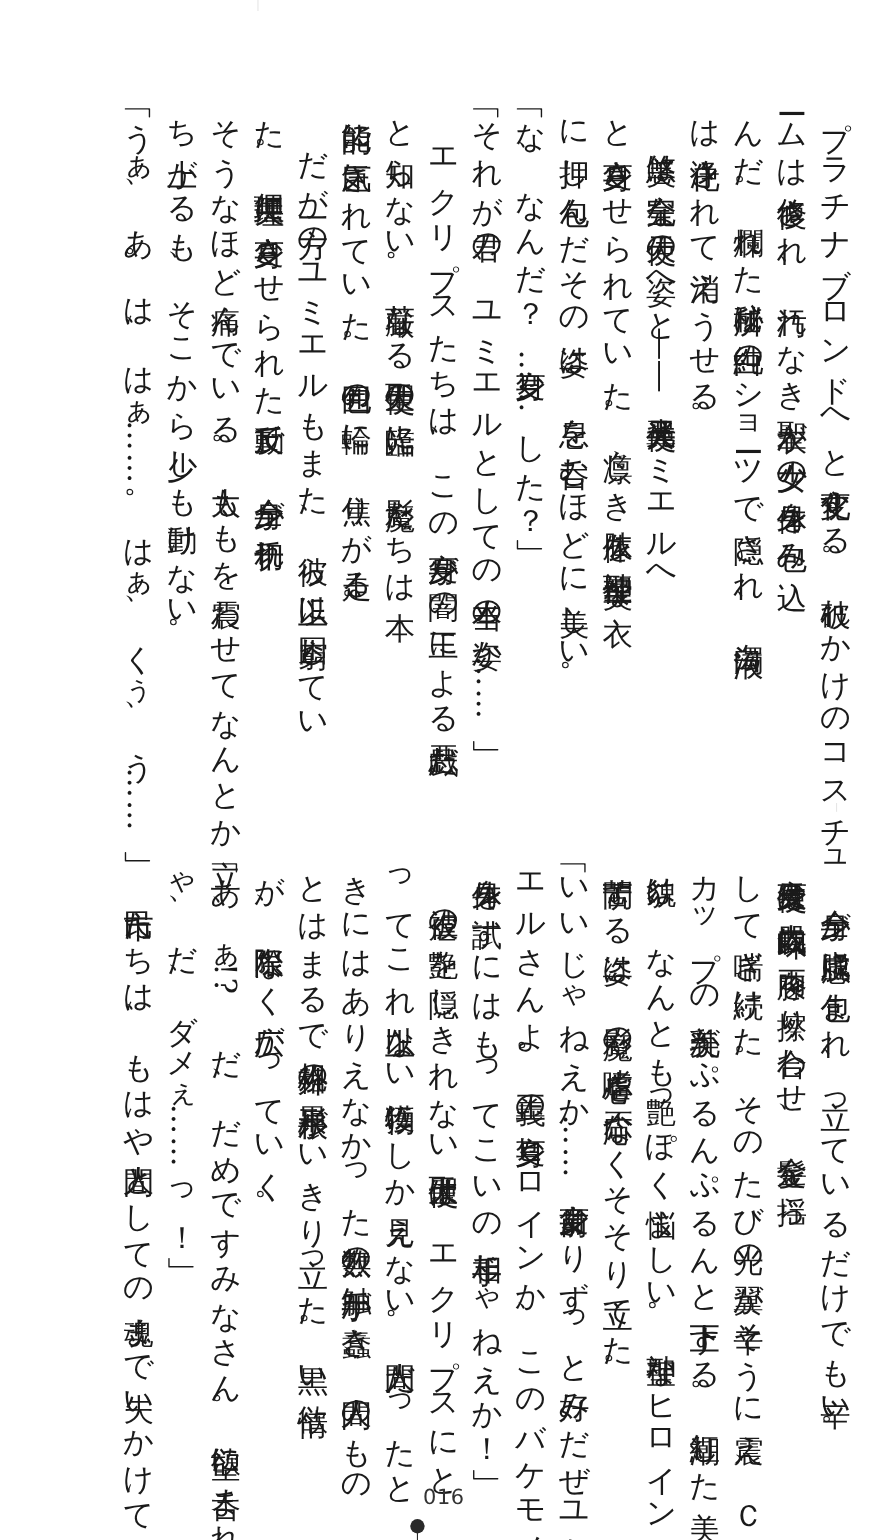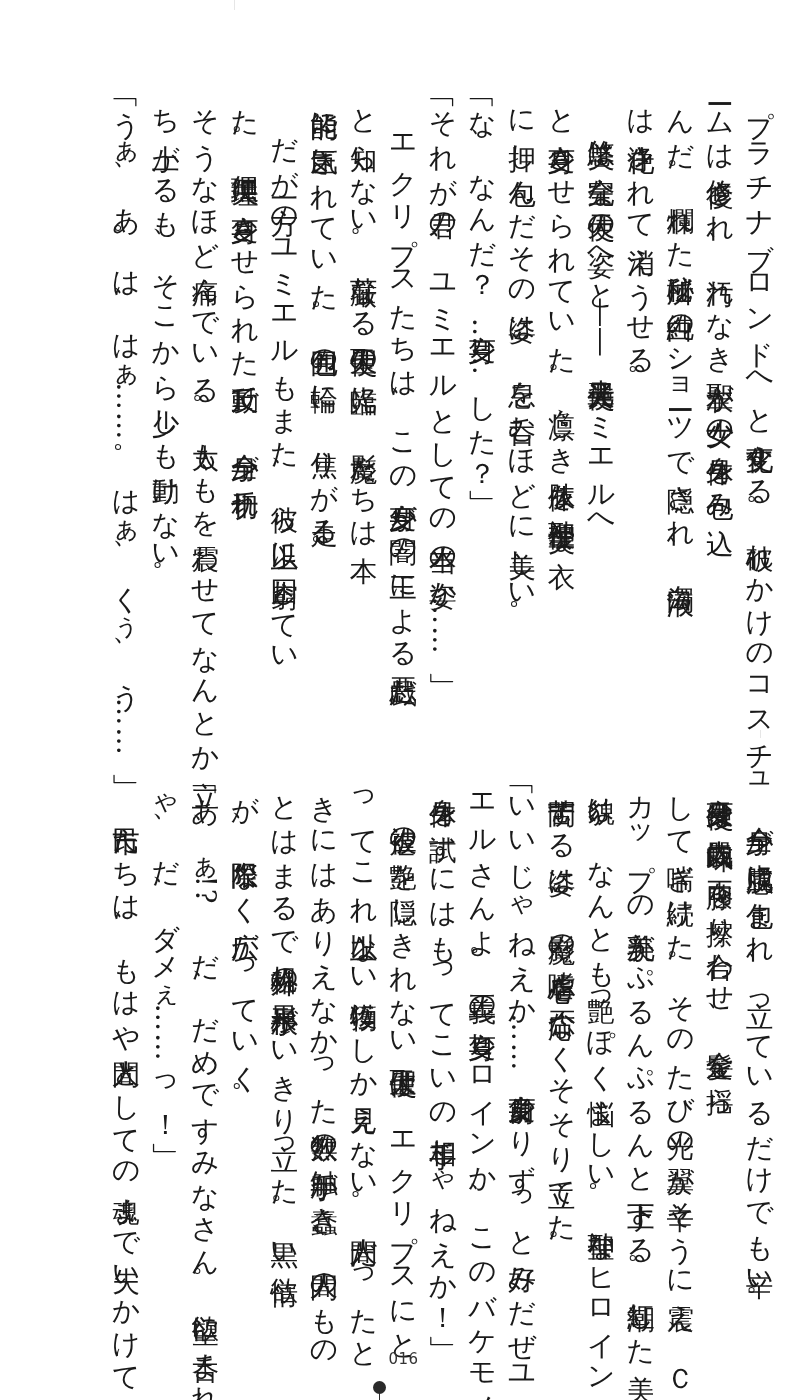--- a/index.html
+++ b/index.html
@@ -21,21 +21,21 @@
     text-orientation: mixed;
   }
   .block.top { top: 90px; height: 590px; }
   .block.bottom { top: 777px; height: 590px; }
   .line { display: block; white-space: nowrap; }
   .indent { padding-top: 1em; }
   .folio {
     position: absolute; left: 0; width: 807px; top: 1350px;
     text-align: center;
     font-family: "DejaVu Sans", "Liberation Sans", sans-serif;
-    font-size: 15px; color: #333; letter-spacing: 0.5px;
+    font-size: 19px; color: #333; letter-spacing: 0.5px;
   }
   .folio-dot {
     position: absolute; left: 373px; top: 1381px;
     width: 13px; height: 13px; border-radius: 50%;
     background: #2a2a2a;
   }
   .folio-stem {
     position: absolute; left: 379px; top: 1392px;
     width: 1px; height: 8px; background: #2a2a2a;
   }

